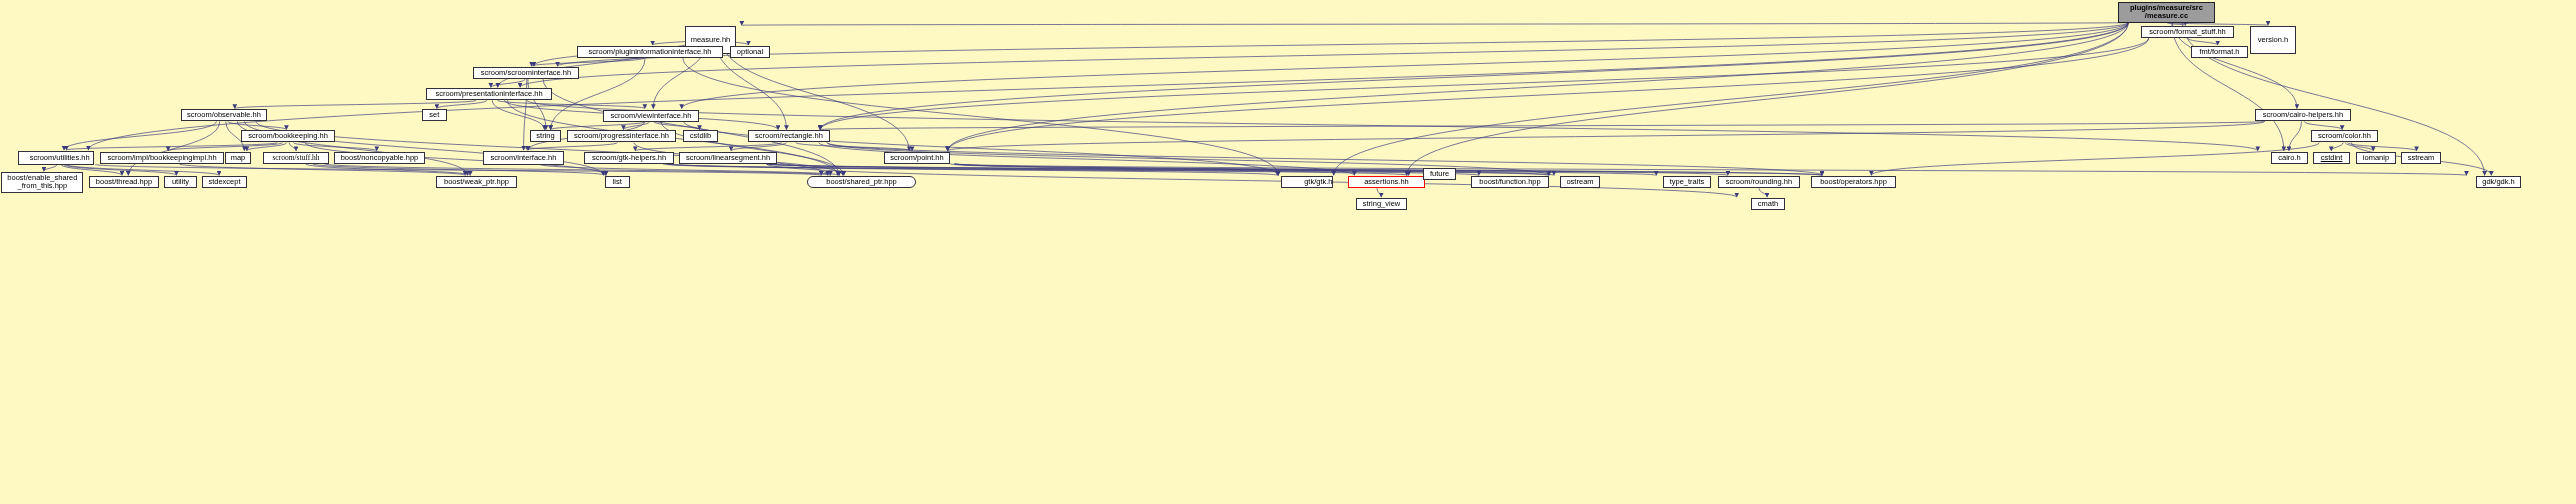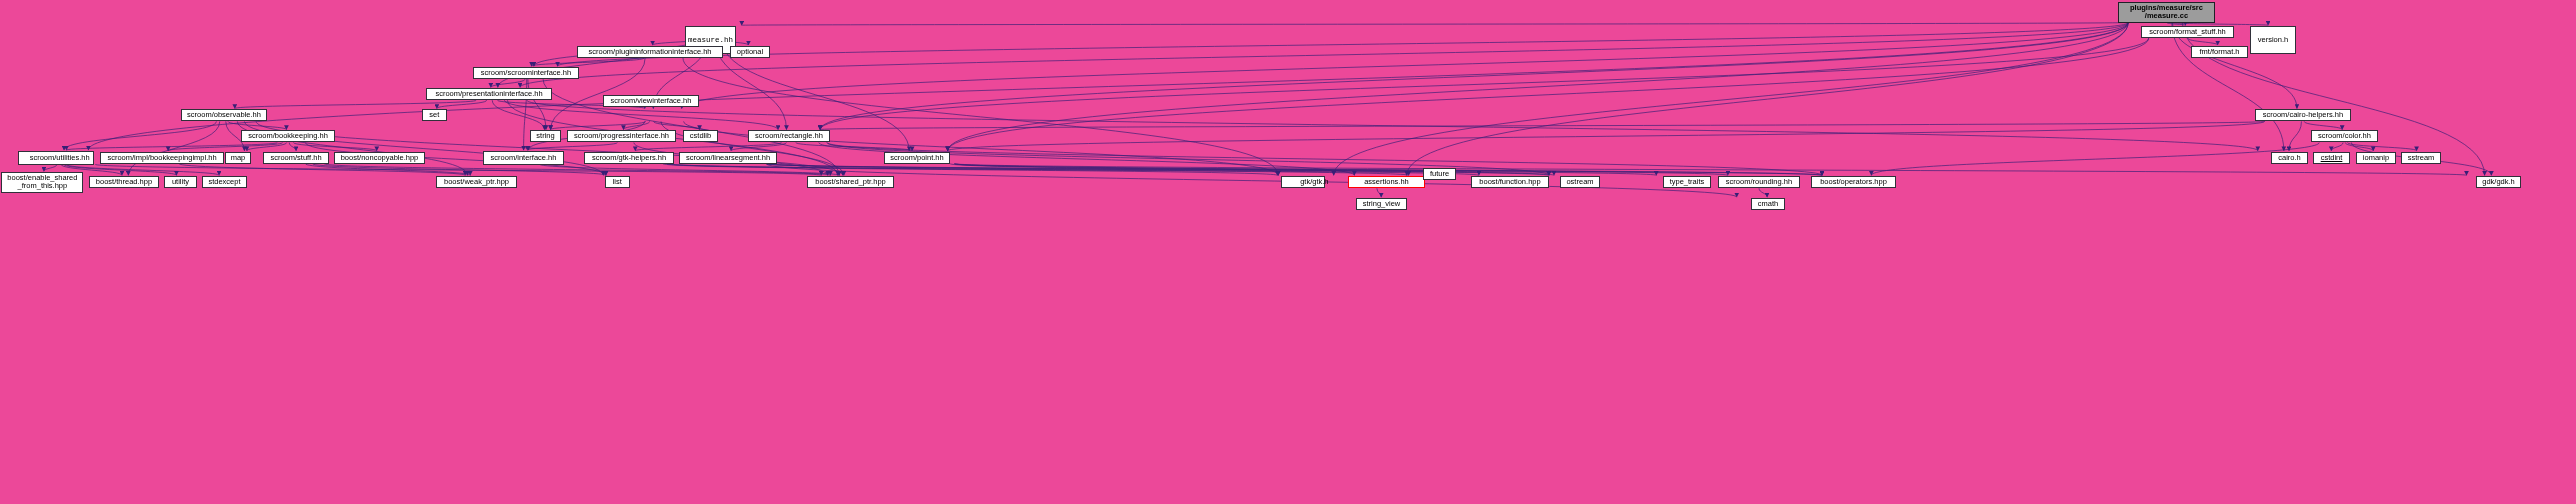--- a/index.html
+++ b/index.html
@@ -1,20 +1,20 @@
 <!DOCTYPE html>
 <html style="font-size:11px"><head>
 <meta charset="utf-8">
 <style>
   html, body { margin: 0; padding: 0; background: #ffffff; }
   .canvas {
     position: relative;
     width: 2576px;
     height: 504px;
-    background: #ec4899;
+    background: #fef9c3;
     font-family: "Liberation Sans", sans-serif;
     overflow: hidden;
   }
   #graph-edges {
     position: absolute;
     left: 0; top: 0;
     width: 2576px; height: 504px;
   }
   .node {
     position: absolute;
@@ -148,60 +148,60 @@
         <path d="M3437.25,209 C3437.25,215.5 3478.29,215.5 3478.29,221" marker-end="url(#arrow)"></path>
         <path d="M3440.55,209 C3440.55,215.5 3541.782,215.5 3541.782,221" marker-end="url(#arrow)"></path>
         <path d="M3399,209 C3399,233.5 2742.36,233.5 2742.36,257" marker-end="url(#arrow)"></path>
         <path d="M3446.25,209 C3446.25,233.5 3651.45,233.5 3651.45,257" marker-end="url(#arrow)"></path>
         <path d="M2017.35,276 C2017.35,283 2023.734,283 2023.734,289" marker-end="url(#arrow)"></path>
       </g>
   </svg>
   <div id="graph-nodes">
       <div class="node root" style="left: 2118px; top: 2px; width: 97px; height: 20.5px;"><span>plugins/measure/src
 /measure.cc</span></div>
-      <div class="node" style="left: 685px; top: 26px; width: 51px; height: 28px; font-family: Liberation Mono, monospace;"><span>measure.hh</span></div>
+      <div class="node" style="left: 685px; top: 26px; width: 51px; height: 28px;"><span>measure.hh</span></div>
       <div class="node" style="left: 2141px; top: 26px; width: 93px; height: 12.3px;"><span>scroom/format_stuff.hh</span></div>
       <div class="node" style="left: 2250px; top: 26px; width: 46px; height: 28px;"><span>version.h</span></div>
       <div class="node" style="left: 577px; top: 46px; width: 146px; height: 12.3px;"><span>scroom/plugininformationinterface.hh</span></div>
       <div class="node" style="left: 730px; top: 46px; width: 40px; height: 12.3px;"><span>optional</span></div>
       <div class="node" style="left: 2191px; top: 46px; width: 57px; height: 12.3px;"><span>fmt/format.h</span></div>
       <div class="node" style="left: 473px; top: 67px; width: 106px; height: 12.3px;"><span>scroom/scroominterface.hh</span></div>
       <div class="node" style="left: 426px; top: 88px; width: 126px; height: 12.3px;"><span>scroom/presentationinterface.hh</span></div>
       <div class="node" style="left: 181px; top: 109px; width: 86px; height: 12.3px;"><span>scroom/observable.hh</span></div>
       <div class="node" style="left: 422px; top: 109px; width: 24.6px; height: 12.3px;"><span>set</span></div>
-      <div class="node" style="left: 603px; top: 95px; width: 96px; height: 12.3px; text-align: right;"><span>scroom/viewinterface.hh</span></div>
+      <div class="node" style="left: 603px; top: 110px; width: 96px; height: 12.3px; text-align: right;"><span>scroom/viewinterface.hh</span></div>
       <div class="node" style="left: 2255px; top: 109px; width: 96px; height: 12.3px;"><span>scroom/cairo-helpers.hh</span></div>
       <div class="node" style="left: 241px; top: 130px; width: 94px; height: 12.3px;"><span>scroom/bookkeeping.hh</span></div>
       <div class="node" style="left: 530px; top: 130px; width: 31px; height: 12.3px;"><span>string</span></div>
       <div class="node" style="left: 567px; top: 130px; width: 109px; height: 12.3px;"><span>scroom/progressinterface.hh</span></div>
       <div class="node" style="left: 683px; top: 130px; width: 35px; height: 12.3px;"><span>cstdlib</span></div>
       <div class="node" style="left: 748px; top: 130px; width: 82px; height: 12.3px;"><span>scroom/rectangle.hh</span></div>
       <div class="node" style="left: 2311px; top: 130px; width: 67px; height: 12.3px;"><span>scroom/color.hh</span></div>
       <div class="node bold" style="left: 18.4px; top: 151px; width: 76px; height: 13.7px; padding-left: 8px;"><span>scroom/utilities.hh</span></div>
       <div class="node" style="left: 100px; top: 152px; width: 124px; height: 12.3px;"><span>scroom/impl/bookkeepingimpl.hh</span></div>
       <div class="node" style="left: 225px; top: 152px; width: 26px; height: 12.3px;"><span>map</span></div>
-      <div class="node" style="left: 263px; top: 152px; width: 66px; height: 12.3px;"><span>scroom/stuff.hh</span></div>
+      <div class="node" style="left: 263px; top: 152px; width: 66px; height: 12.3px; font-family: Liberation Serif, serif;"><span>scroom/stuff.hh</span></div>
       <div class="node" style="left: 334px; top: 152px; width: 91px; height: 12.3px;"><span>boost/noncopyable.hpp</span></div>
       <div class="node bold" style="left: 483px; top: 151px; width: 81px; height: 13.7px;"><span>scroom/interface.hh</span></div>
       <div class="node" style="left: 584px; top: 152px; width: 90px; height: 12.3px;"><span>scroom/gtk-helpers.hh</span></div>
       <div class="node" style="left: 679px; top: 152px; width: 98px; height: 12.3px;"><span>scroom/linearsegment.hh</span></div>
       <div class="node" style="left: 884px; top: 152px; width: 66px; height: 12.3px;"><span>scroom/point.hh</span></div>
       <div class="node" style="left: 2271px; top: 152px; width: 37px; height: 12.3px;"><span>cairo.h</span></div>
       <div class="node" style="left: 2313px; top: 152px; width: 37px; height: 12.3px; text-decoration: underline;"><span>cstdint</span></div>
       <div class="node" style="left: 2356px; top: 152px; width: 40px; height: 12.3px;"><span>iomanip</span></div>
       <div class="node" style="left: 2401px; top: 152px; width: 40px; height: 12.3px;"><span>sstream</span></div>
       <div class="node" style="left: 1.4px; top: 172px; width: 82px; height: 20.5px;"><span>boost/enable_shared
 _from_this.hpp</span></div>
       <div class="node" style="left: 89px; top: 176px; width: 70px; height: 12.3px;"><span>boost/thread.hpp</span></div>
       <div class="node" style="left: 164px; top: 176px; width: 33px; height: 12.3px;"><span>utility</span></div>
       <div class="node" style="left: 202px; top: 176px; width: 45px; height: 12.3px;"><span>stdexcept</span></div>
       <div class="node" style="left: 436px; top: 176px; width: 81px; height: 12.3px;"><span>boost/weak_ptr.hpp</span></div>
       <div class="node" style="left: 605px; top: 176px; width: 24.6px; height: 12.3px;"><span>list</span></div>
-      <div class="node" style="left: 807px; top: 176px; width: 87px; height: 12.3px;"><span>boost/shared_ptr.hpp</span></div>
-      <div class="node" style="left: 1281px; top: 176px; width: 44px; height: 12.3px; padding-left: 24px;"><span>gtk/gtk.h</span></div>
+      <div class="node" style="left: 807px; top: 176px; width: 109px; height: 12.3px; border-radius: 6px;"><span>boost/shared_ptr.hpp</span></div>
+      <div class="node" style="left: 1281px; top: 176px; width: 52px; height: 12.3px; padding-left: 24px;"><span>gtk/gtk.h</span></div>
       <div class="node error" style="left: 1348px; top: 176px; width: 77px; height: 12.3px;"><span>assertions.hh</span></div>
       <div class="node" style="left: 1423px; top: 168px; width: 33px; height: 12.3px;"><span>future</span></div>
       <div class="node" style="left: 1471px; top: 176px; width: 78px; height: 12.3px;"><span>boost/function.hpp</span></div>
       <div class="node" style="left: 1560px; top: 176px; width: 40px; height: 12.3px;"><span>ostream</span></div>
       <div class="node" style="left: 1663px; top: 176px; width: 48px; height: 12.3px;"><span>type_traits</span></div>
       <div class="node" style="left: 1718px; top: 176px; width: 82px; height: 12.3px;"><span>scroom/rounding.hh</span></div>
       <div class="node" style="left: 1811px; top: 176px; width: 85px; height: 12.3px;"><span>boost/operators.hpp</span></div>
       <div class="node" style="left: 2476px; top: 176px; width: 45px; height: 12.3px;"><span>gdk/gdk.h</span></div>
       <div class="node" style="left: 1356px; top: 198px; width: 51px; height: 12.3px;"><span>string_view</span></div>
       <div class="node" style="left: 1751px; top: 198px; width: 34px; height: 12.3px;"><span>cmath</span></div>

